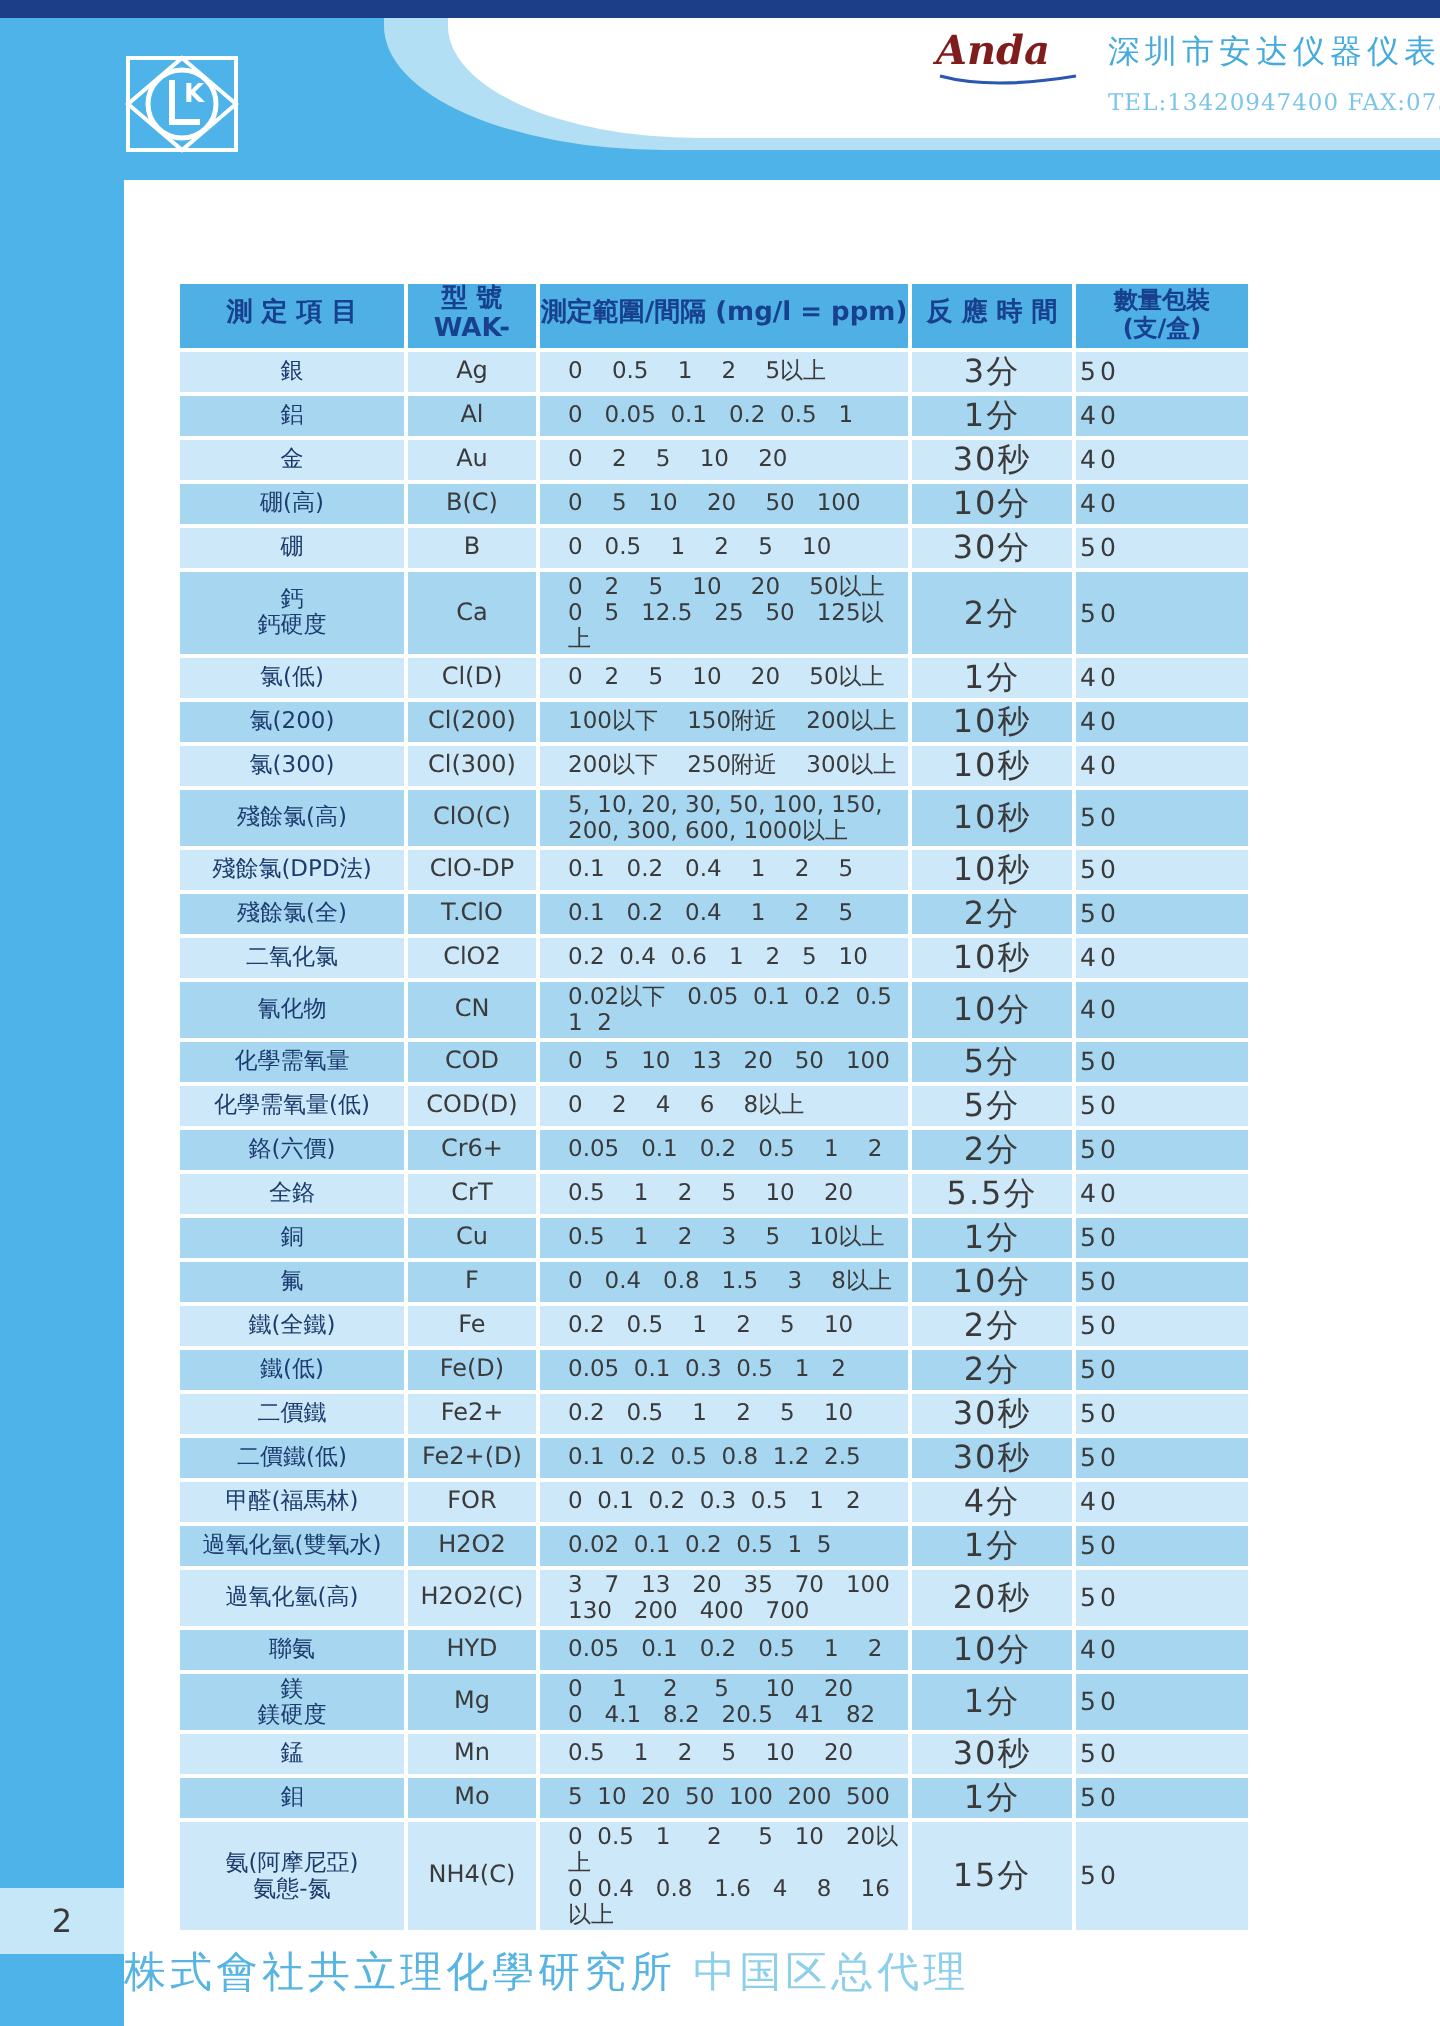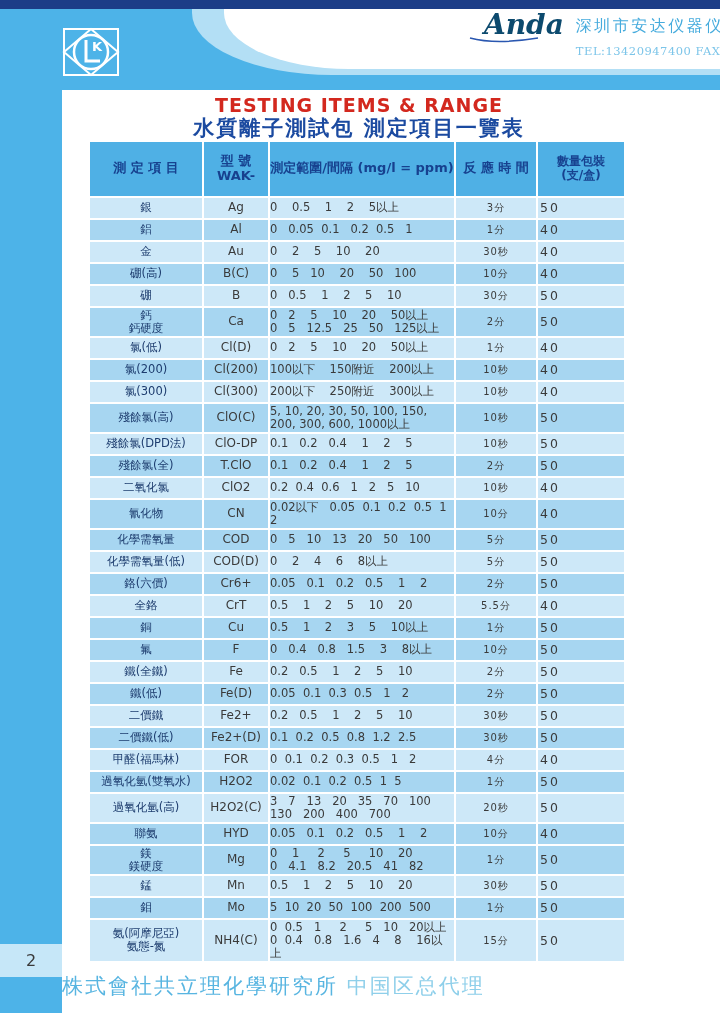--- a/index.html
+++ b/index.html
@@ -10,21 +10,21 @@
   .top-band{position:absolute;top:0;left:0;width:720px;height:90px;background:#4db3e8;}
   .navy-bar{position:absolute;top:0;left:0;width:720px;height:9px;background:#1c3d87;}
   .swoosh-light{position:absolute;top:9px;left:192px;width:528px;height:66px;background:#b3dff5;
                 border-bottom-left-radius:140px 62px;}
   .swoosh-white{position:absolute;top:9px;left:224px;width:496px;height:60px;background:#ffffff;
                 border-bottom-left-radius:125px 56px;}
 
   .lk-logo{position:absolute;top:27px;left:62px;width:58px;height:50px;}
   .header-right{position:absolute;top:12px;left:468px;display:flex;align-items:flex-start;}
   .anda{font-family:"DejaVu Serif", serif;font-style:italic;font-weight:bold;
-        font-size:28px;color:#0c4a6e;line-height:26px;margin-left:16px;}
+        font-size:20px;color:#7f1d1d;line-height:26px;}
   .anda-swash{display:block;margin-top:-2px;}
   .company-block{margin-left:12px;padding-top:4px;}
   .company-name{font-family:"DejaVu Serif", serif;font-size:16px;color:#45abdd;
                 letter-spacing:2.5px;white-space:nowrap;}
   .contact-line{font-family:"DejaVu Serif", serif;font-size:11.5px;color:#7cc5e9;
                 margin-top:7px;letter-spacing:0.5px;white-space:nowrap;}
 
   
   .side-strip{position:absolute;top:90px;left:0;width:62px;height:923px;background:#4db3e8;}
   .page-num-box{position:absolute;top:944px;left:0;width:62px;height:33px;background:#c6e7f8;
@@ -34,28 +34,28 @@
   
   .title-block{position:absolute;top:95px;left:88px;width:542px;text-align:center;line-height:1.1;}
   .title-en{font-size:19px;font-weight:bold;color:#d3281e;letter-spacing:1px;}
   .title-zh{font-size:21px;font-weight:bold;color:#1b4aa0;letter-spacing:2px;margin-top:1px;}
 
   
   table.data-table{position:absolute;top:140px;left:88px;border-collapse:separate;
                    border-spacing:2px;background:#ffffff;table-layout:fixed;}
   col.c1{width:112px;} col.c2{width:64px;} col.c3{width:184px;} col.c4{width:80px;} col.c5{width:86px;}
   th{background:#4fb0e5;color:#17418f;font-weight:bold;font-size:13px;line-height:1.15;
-     height:26px;text-align:center;vertical-align:middle;padding:12px 0;white-space:pre-line;}
+     height:26px;text-align:center;vertical-align:middle;padding:1px 0;white-space:pre-line;}
   th.th-qty{font-size:12px;}
   td{font-size:11.5px;line-height:13px;height:18px;vertical-align:middle;padding:1px 2px;
      color:#3a3a3a;white-space:pre-wrap;}
   td.c-item{color:#1d3c6e;text-align:center;white-space:pre-line;}
   td.c-model{text-align:center;font-size:12px;}
-  td.c-range{text-align:left;padding-left:0;}
-  td.c-time{text-align:center;font-size:10px;letter-spacing:1px;}
+  td.c-range{text-align:left;padding-left:14px;}
+  td.c-time{text-align:center;font-size:16px;letter-spacing:1px;}
   td.c-qty{text-align:left;font-size:12.5px;letter-spacing:2px;}
   tr.light td{background:#cde8f8;}
   tr.dark td{background:#a7d6f1;}
 
   
   .footer-line{position:absolute;top:972px;left:62px;width:596px;text-align:left;
                font-family:"DejaVu Serif", serif;font-size:21px;letter-spacing:2px;
                white-space:nowrap;}
   .footer-company{color:#58b5e1;}
   .footer-agent{color:#8ecfea;}
@@ -92,24 +92,20 @@
         <div class="contact-line">TEL:13420947400  FAX:0755-82952800  QQ：240212740</div>
       </div>
     </div>
   </div>
 
   <div class="side-strip"></div>
   <div class="page-num-box">
     <span>2</span>
   </div>
 
-  <div class="title-block">
-    <div class="title-en">TESTING ITEMS &amp; RANGE</div>
-    <div class="title-zh">水質離子測試包 測定項目一覽表</div>
-  </div>
 
   <table class="data-table">
     <colgroup>
       <col class="c1">
         <col class="c2">
         <col class="c3">
         <col class="c4">
         <col class="c5">
     </colgroup>
     <thead>

